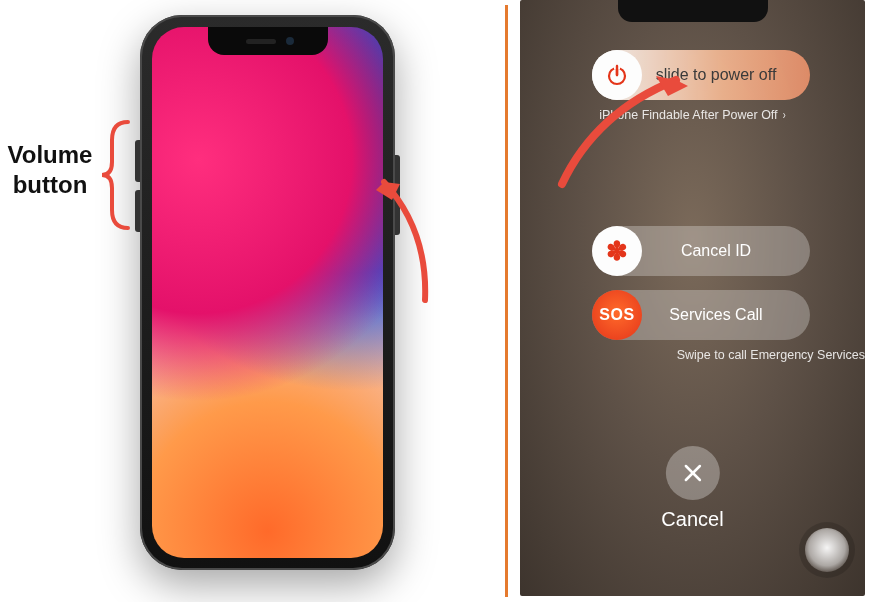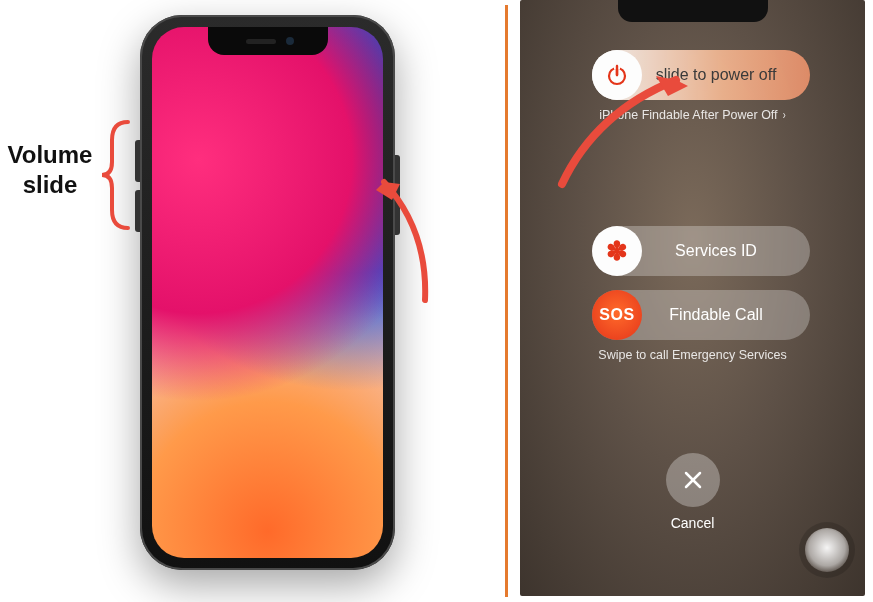--- a/index.html
+++ b/index.html
@@ -210,21 +210,21 @@
   .subtext {
     position: absolute;
     left: 0;
     width: 345px;
     text-align: center;
     color: rgba(255,255,255,.85);
     font-size: 12.5px;
   }
   .subtext-find { top: 108px; }
   .subtext-find .chev { display:inline-block; margin-left:4px; transform: scaleX(.7); }
-  .subtext-swipe { top: 348px; }
+  .subtext-swipe { top: 348px; text-align: right; }
 
   .cancel {
     position: absolute;
     left: 50%;
     bottom: 65px;
     transform: translateX(-50%);
     text-align: center;
   }
   .cancel .circle {
     width: 54px;
@@ -232,21 +232,21 @@
     margin: 0 auto 8px;
     border-radius: 50%;
     background: rgba(255,255,255,.30);
     display: flex;
     align-items: center;
     justify-content: center;
   }
   .cancel .circle svg { display:block; }
   .cancel .lbl {
     color: #fff;
-    font-size: 14px;
+    font-size: 20px;
   }
   .assistive {
     position: absolute;
     right: 16px;
     bottom: 24px;
     width: 44px;
     height: 44px;
     border-radius: 50%;
     background: radial-gradient(circle at 50% 45%, rgba(255,255,255,.95), rgba(255,255,255,.55) 55%, rgba(255,255,255,.15) 75%);
     box-shadow: 0 0 0 6px rgba(0,0,0,.15);
@@ -269,21 +269,21 @@
 
   <div class="phone">
     <div class="phone-vol-up"></div>
     <div class="phone-vol-down"></div>
     <div class="phone-side"></div>
     <div class="screen">
       <div class="notch"></div>
     </div>
   </div>
 
-  <div class="label label-volume">Volume slide</div>
+  <div class="label label-volume">Volume button</div>
   <div class="brace">
     <svg width="34" height="110" viewBox="0 0 34 110">
       <path d="M30 2 Q14 2 14 20 L14 42 Q14 55 4 55 Q14 55 14 68 L14 90 Q14 108 30 108" fill="none" stroke="#e94b3c" stroke-width="4" stroke-linecap="round"></path>
     </svg>
   </div>
 
   <div class="arrow-side">
     <svg width="70" height="140" viewBox="0 0 70 140">
       <path d="M55 130 Q58 60 14 12" fill="none" stroke="#e94b3c" stroke-width="6" stroke-linecap="round"></path>
       <polygon points="14,12 30,14 22,30 6,20" fill="#e94b3c"></polygon>
@@ -316,26 +316,26 @@
       <svg width="150" height="120" viewBox="0 0 150 120">
         <path d="M6 112 Q40 40 120 8" fill="none" stroke="#e94b3c" stroke-width="8" stroke-linecap="round"></path>
         <polygon points="120,8 100,4 112,24 132,14" fill="#e94b3c"></polygon>
       </svg>
     </div>
 
     <div class="slider slider-med">
       <div class="knob">
         <span class="star">✽</span>
       </div>
-      <div class="text">Services ID</div>
+      <div class="text">Cancel ID</div>
     </div>
 
     <div class="slider slider-sos">
       <div class="knob sos">SOS</div>
-      <div class="text">Findable Call</div>
+      <div class="text">Services Call</div>
     </div>
     <div class="subtext subtext-swipe">Swipe to call Emergency Services</div>
 
     <div class="cancel">
       <div class="circle">
         <svg width="22" height="22" viewBox="0 0 22 22">
           <line x1="4" y1="4" x2="18" y2="18" stroke="#fff" stroke-width="2.5" stroke-linecap="round"></line>
           <line x1="18" y1="4" x2="4" y2="18" stroke="#fff" stroke-width="2.5" stroke-linecap="round"></line>
         </svg>
       </div>

